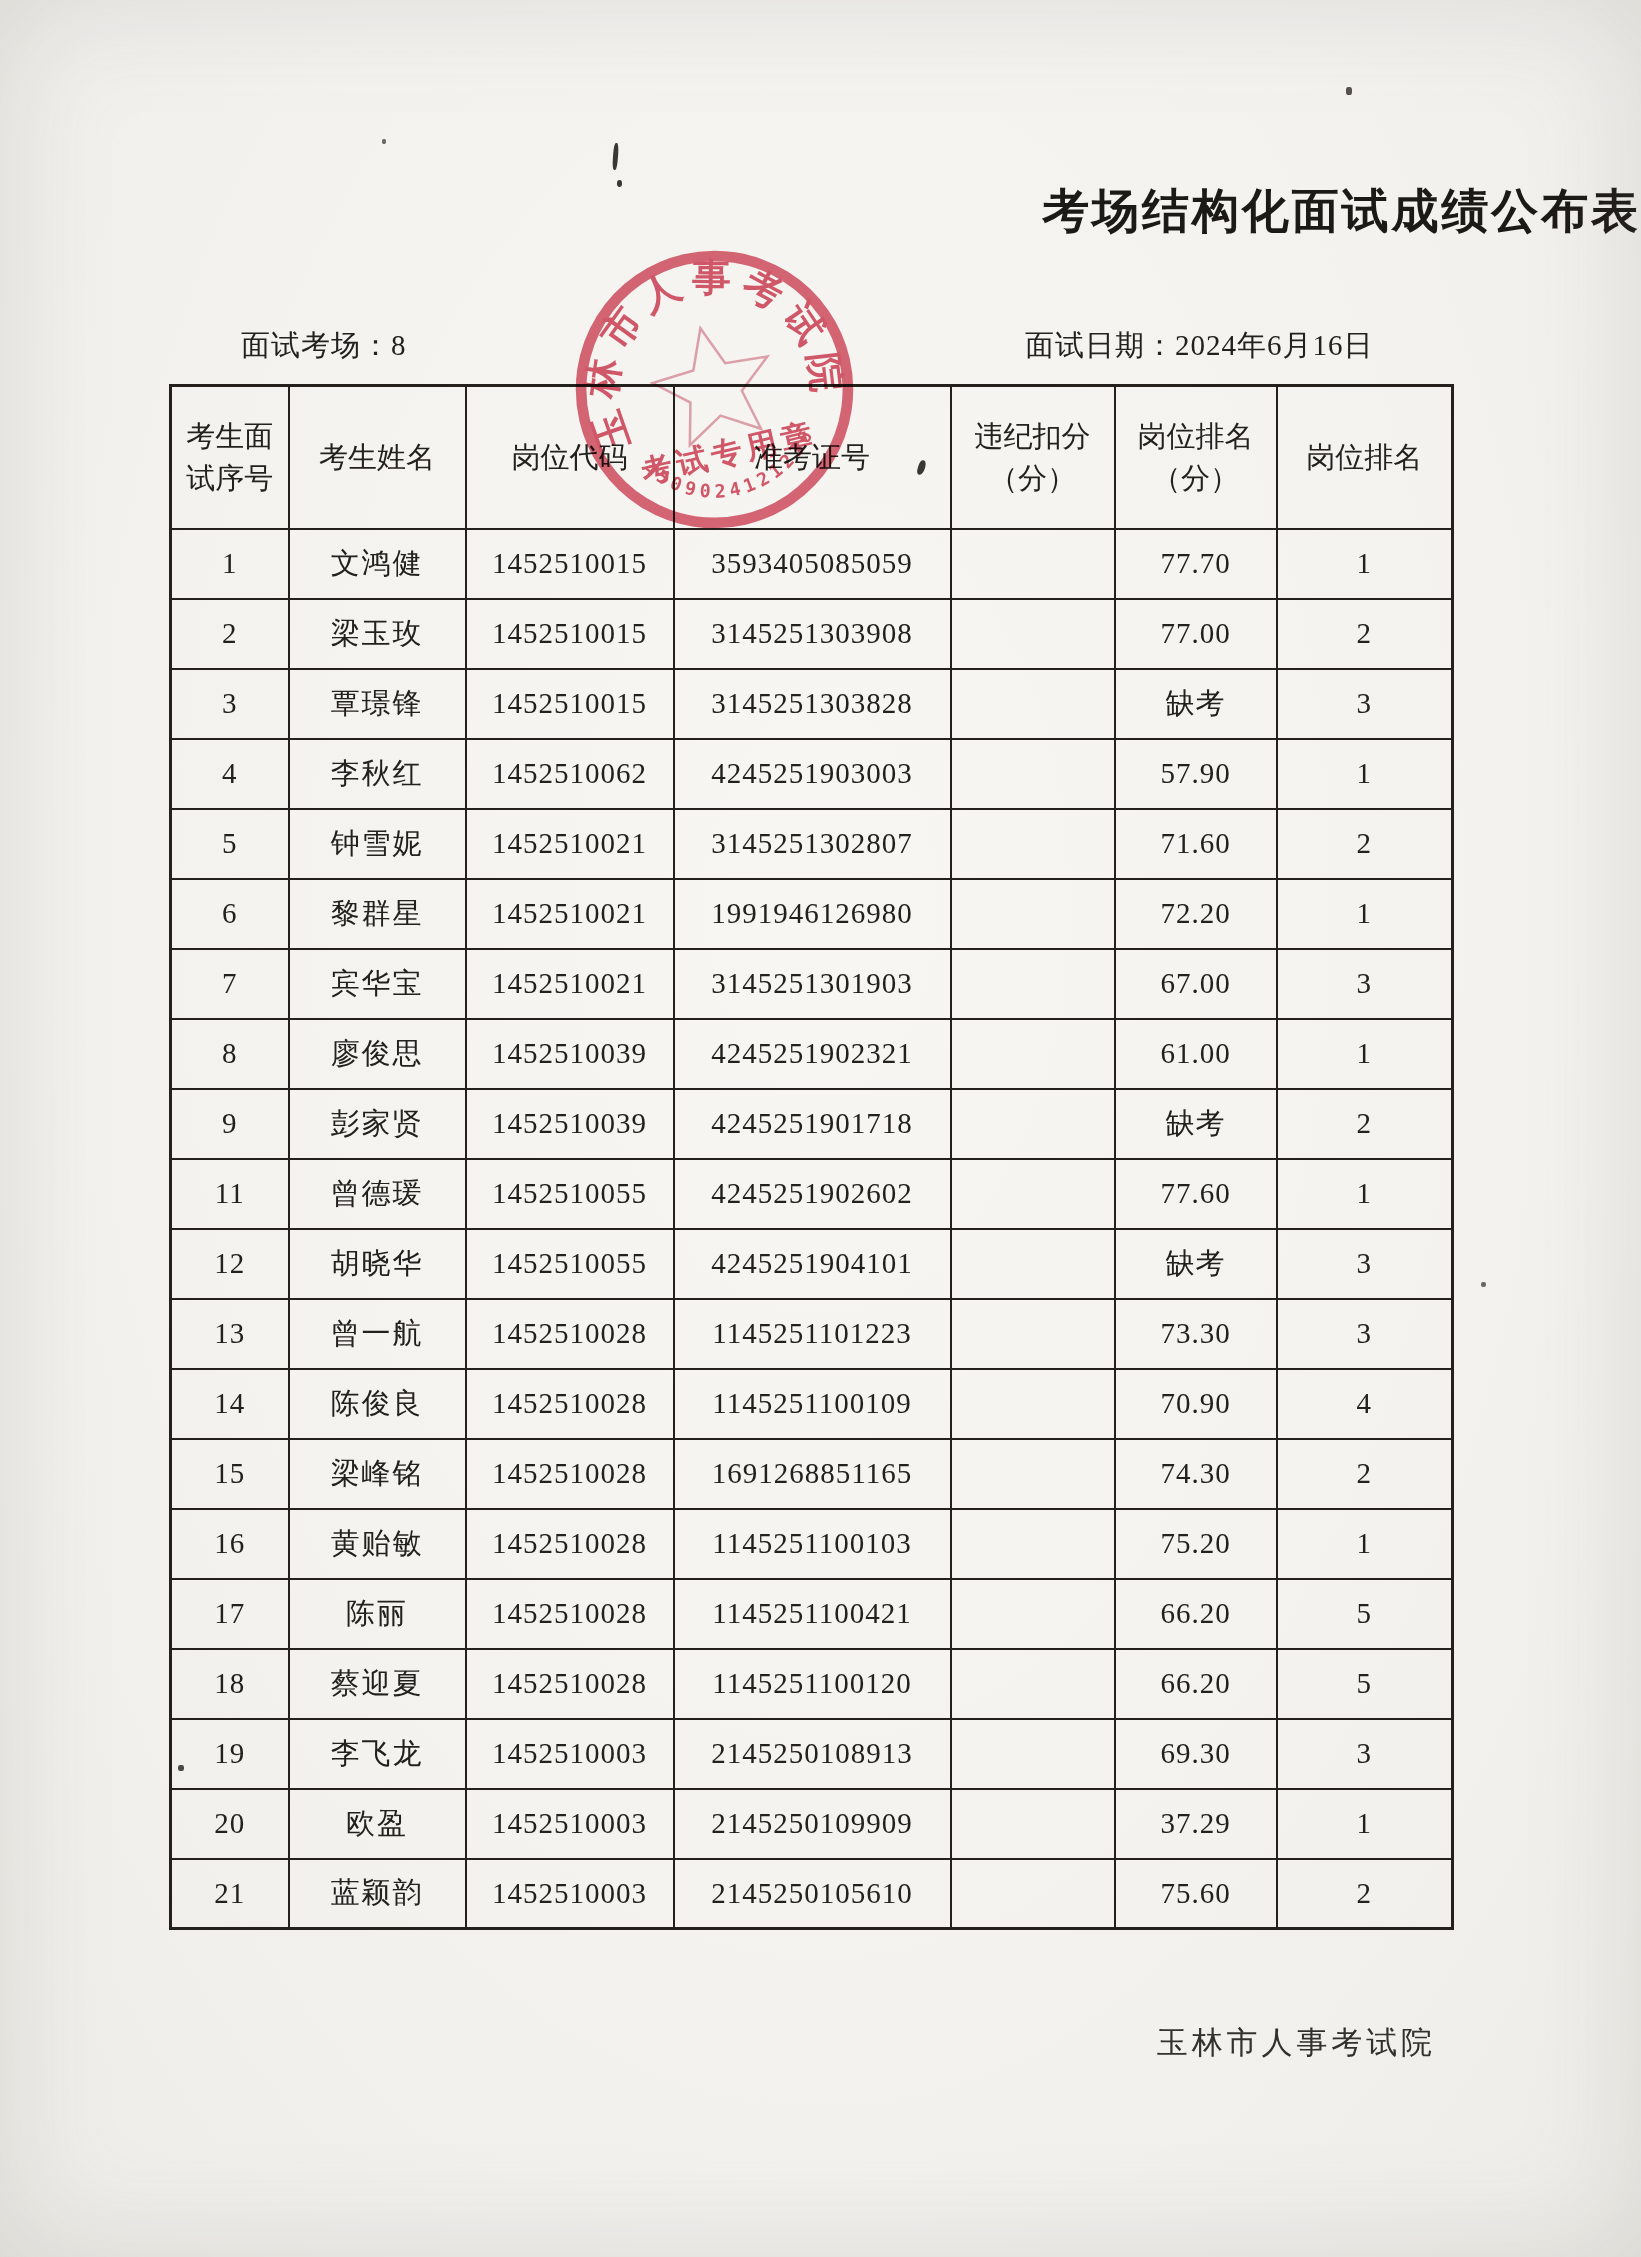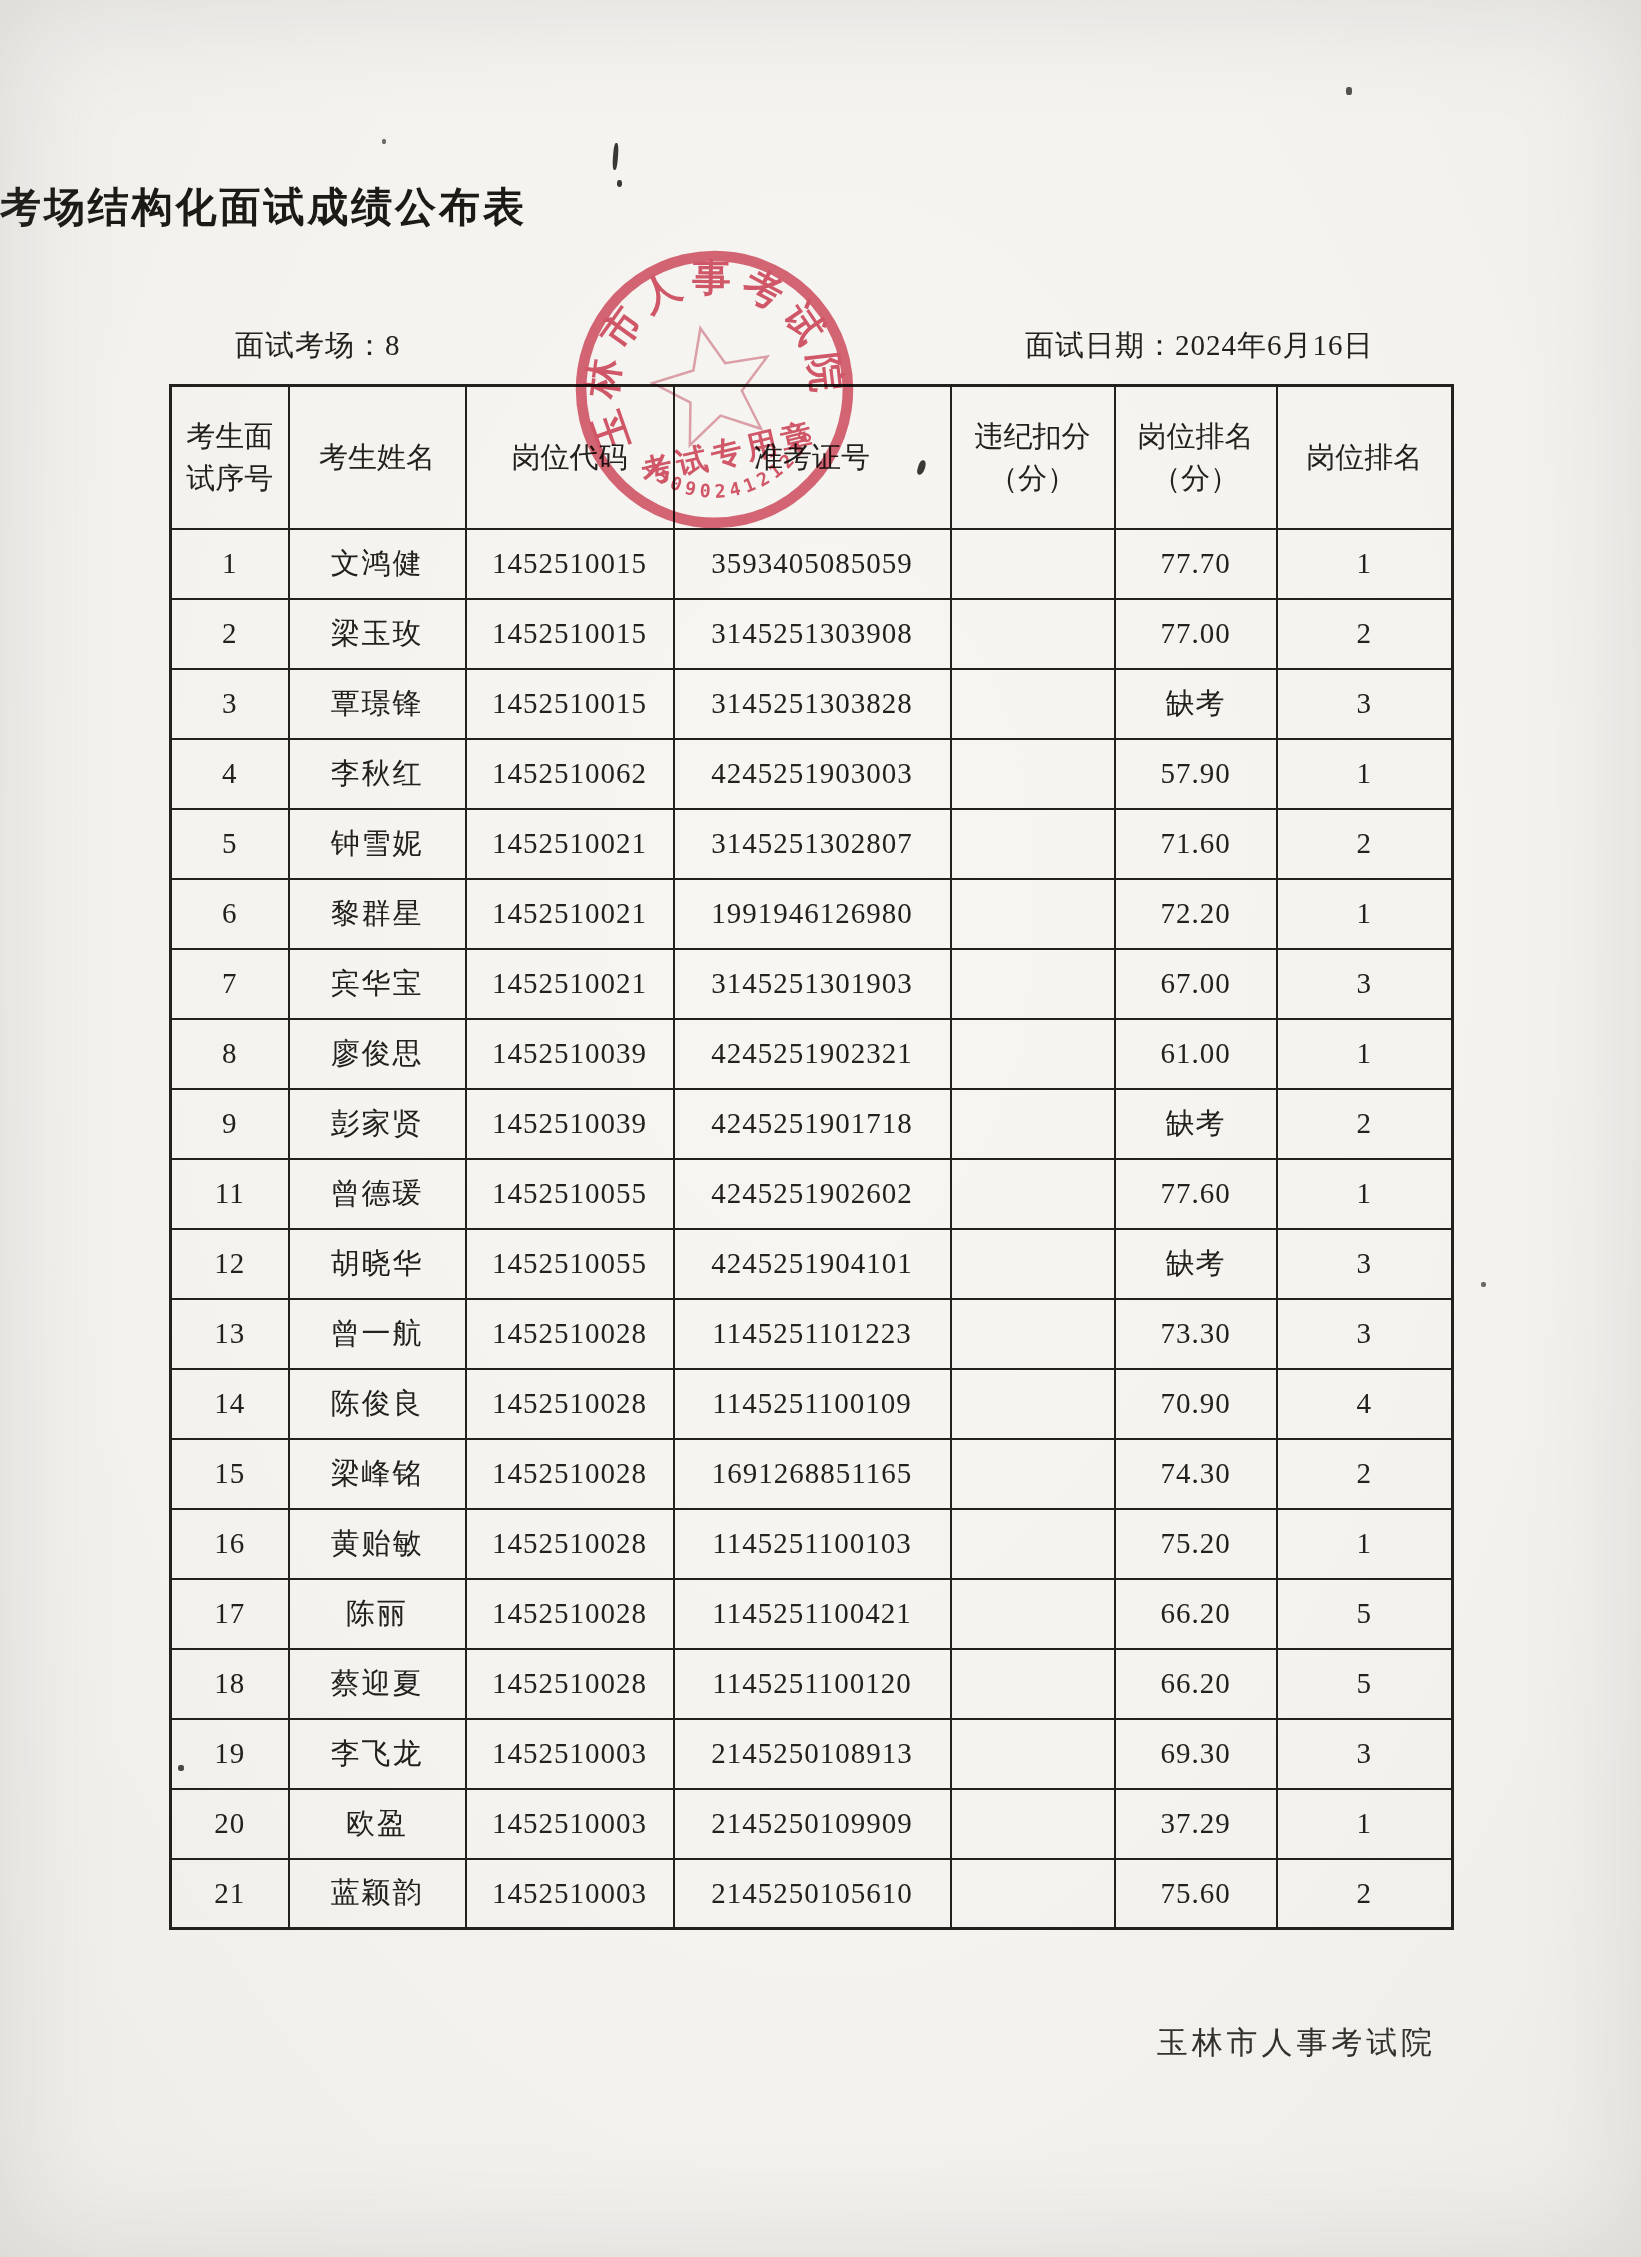--- a/index.html
+++ b/index.html
@@ -13,28 +13,28 @@
     font-family:"Liberation Serif","DejaVu Serif",serif;
     color:#23211e;
     overflow:hidden;
   }
   .page::after{ 
     content:"";position:absolute;inset:0;pointer-events:none;
     box-shadow:inset 0 0 116px rgba(120,115,105,.18);
   }
   .doc-title{
     position:absolute;top:180px;left:0;width:1641px;
-    text-align:left;font-size:41px;font-weight:bold;
+    text-align:right;font-size:47px;font-weight:bold;
     letter-spacing:2.9px;color:#1c1a17;
   }
   .meta-label{
     position:absolute;top:326px;font-size:29px;color:#23211e;
     letter-spacing:1px;white-space:nowrap;
   }
-  .meta-room{left:235px;font-family:Liberation Serif, serif;}
+  .meta-room{left:241px;font-family:Liberation Serif, serif;}
   .meta-date{left:1025px;}
   table.score-table{
     position:absolute;left:169px;top:384px;width:1281px;
     border-collapse:collapse;table-layout:fixed;
     font-size:29px;color:#23211e;
   }
   table.score-table th, table.score-table td{
     border:2.9px solid #24211d;
     text-align:center;vertical-align:middle;
     padding:0 3.9px;overflow:hidden;

